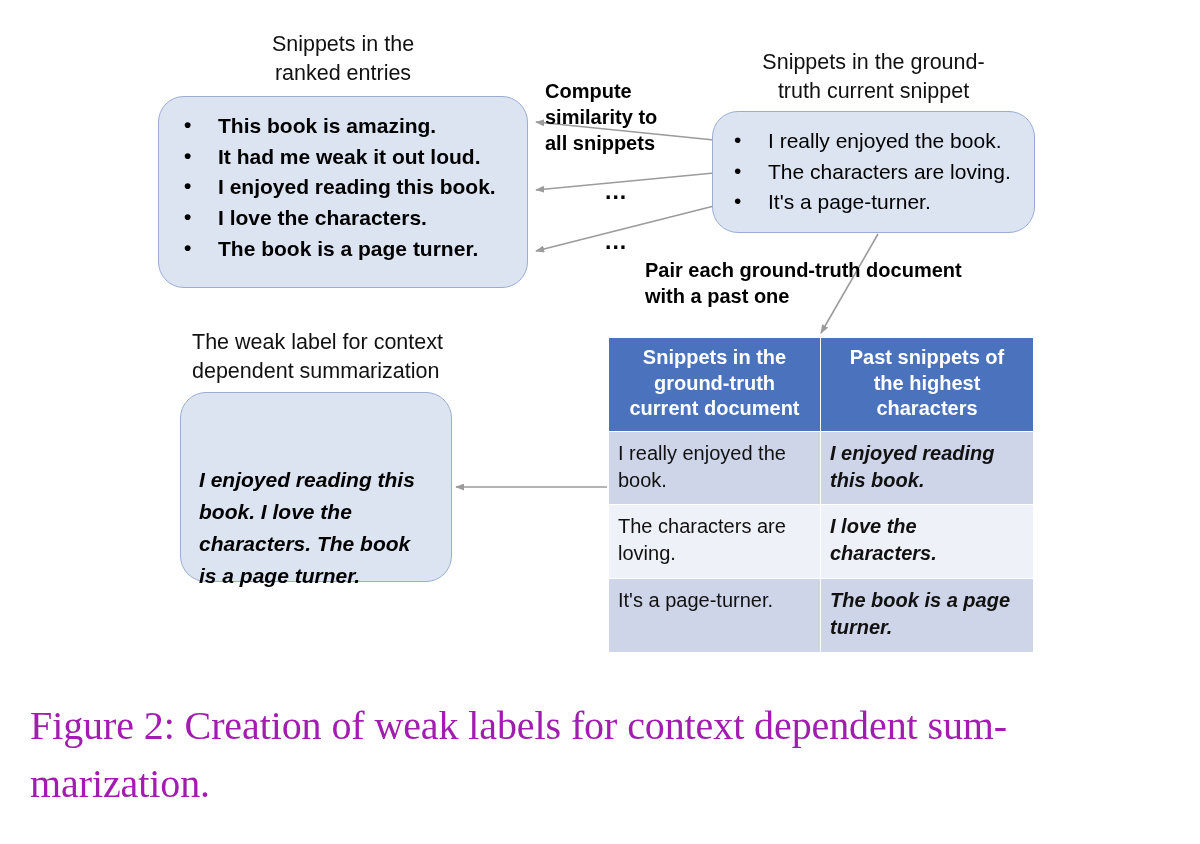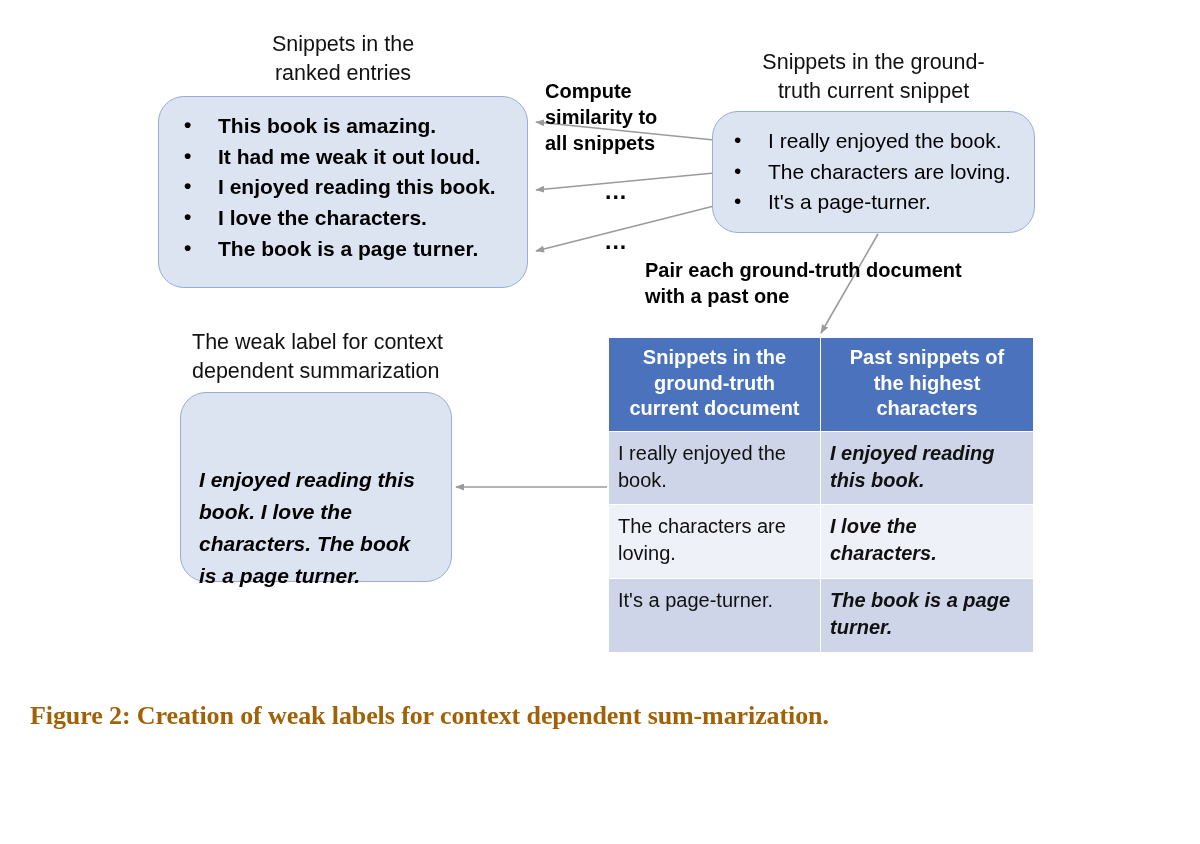--- a/index.html
+++ b/index.html
@@ -142,24 +142,24 @@
   #pair-table col.c-gt   { width: 212px; }
   #pair-table col.c-past { width: 213px; }
 
   
   #figure-caption {
     position: absolute;
     left: 30px;
     top: 697px;
     width: 1150px;
     font-family: "Liberation Serif", serif;
-    font-weight: 700;
-    font-size: 26px;
+    font-weight: 400;
+    font-size: 40px;
     line-height: 1.44;
-    color: #a16207;
+    color: #a21caf;
     letter-spacing: -0.1px;
   }
 </style>
 </head>
 <body>
 
 <div id="canvas">
 
   <svg id="arrow-layer" viewBox="0 0 1200 844" width="1200" height="844" xmlns="http://www.w3.org/2000/svg">
     <defs>

